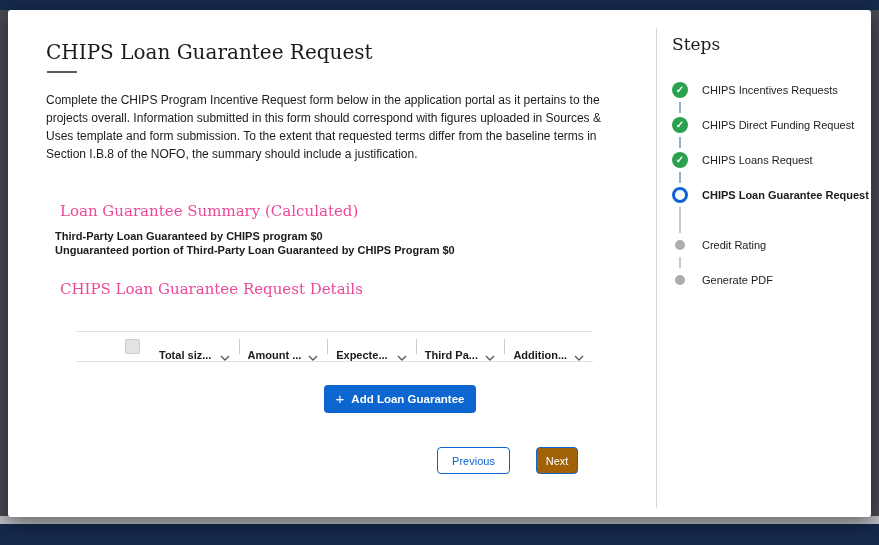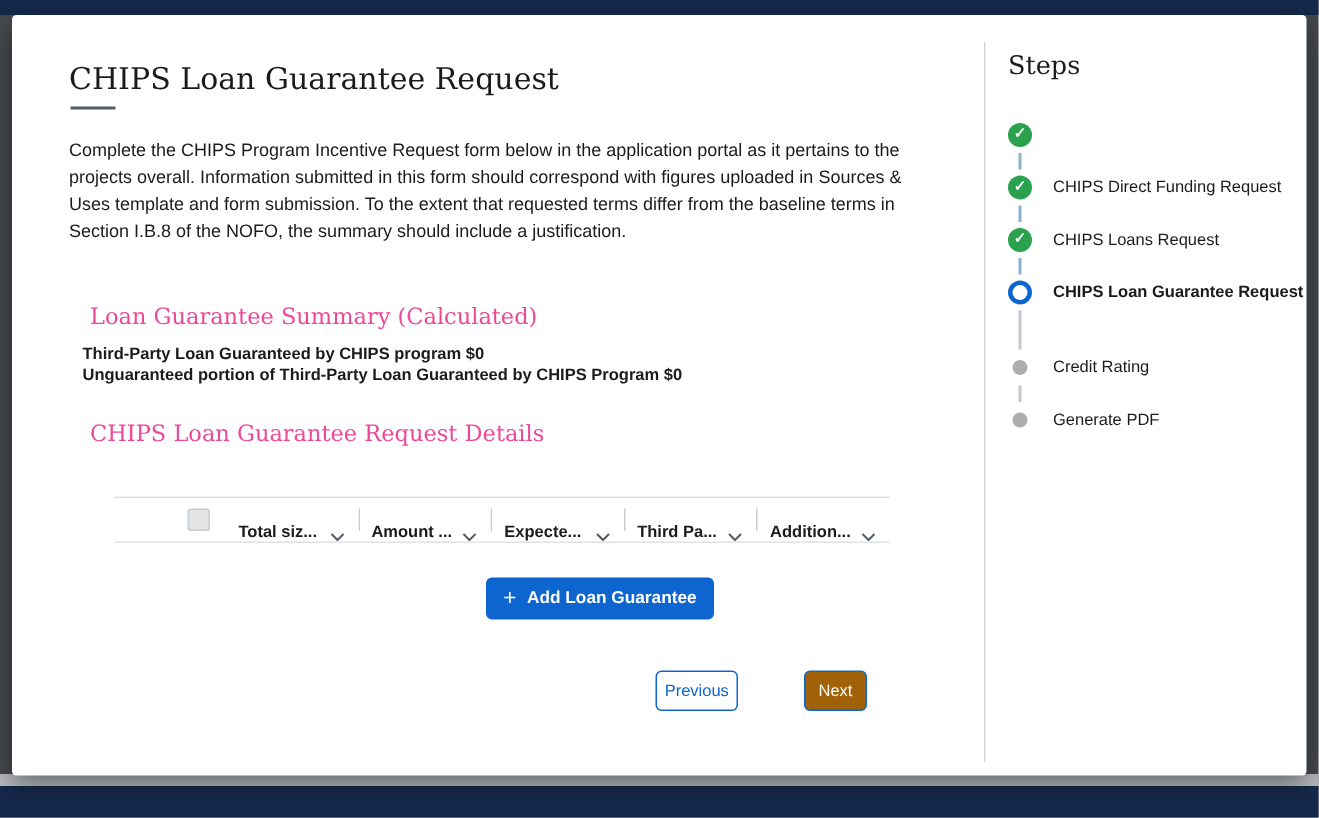--- a/index.html
+++ b/index.html
@@ -65,21 +65,21 @@
   
   button { font-family:"Liberation Sans", sans-serif; cursor:pointer; }
   .add-btn {
     position:absolute; left:316px; top:375px; width:152px; height:28px;
     background:#0d65d0; color:#fff; border:none; border-radius:4px;
     font-size:11.5px; font-weight:700;
     display:flex; align-items:center; justify-content:center; gap:7px;
   }
   .plus { font-size:15px; font-weight:400; line-height:14px; }
   .prev-btn {
-    position:absolute; left:429px; top:437px; width:55px; height:27px;
+    position:absolute; left:429px; top:437px; width:73px; height:27px;
     background:#fff; border:1px solid #0d65d0; color:#0d65d0;
     border-radius:4px; font-size:11px;
   }
   .next-btn {
     position:absolute; left:528px; top:437px; width:42px; height:27px;
     background:#a16207; border:1px solid #0d65d0; color:#fff;
     border-radius:4px; font-size:11px;
   }
 
   
@@ -178,20 +178,21 @@
 
   <div class="divider"></div>
 
   <div class="sidebar">
     <h2 class="steps-h">Steps</h2>
     <ul class="steps-list">
 
       <li class="step">
         <span class="icon-complete">✓</span>
         <span class="connector done"></span>
+        <span class="label">CHIPS Incentives Requests</span>
       </li>
 
       <li class="step">
         <span class="icon-complete">✓</span>
         <span class="connector done"></span>
         <span class="label">CHIPS Direct Funding Request</span>
       </li>
 
       <li class="step">
         <span class="icon-complete">✓</span>

